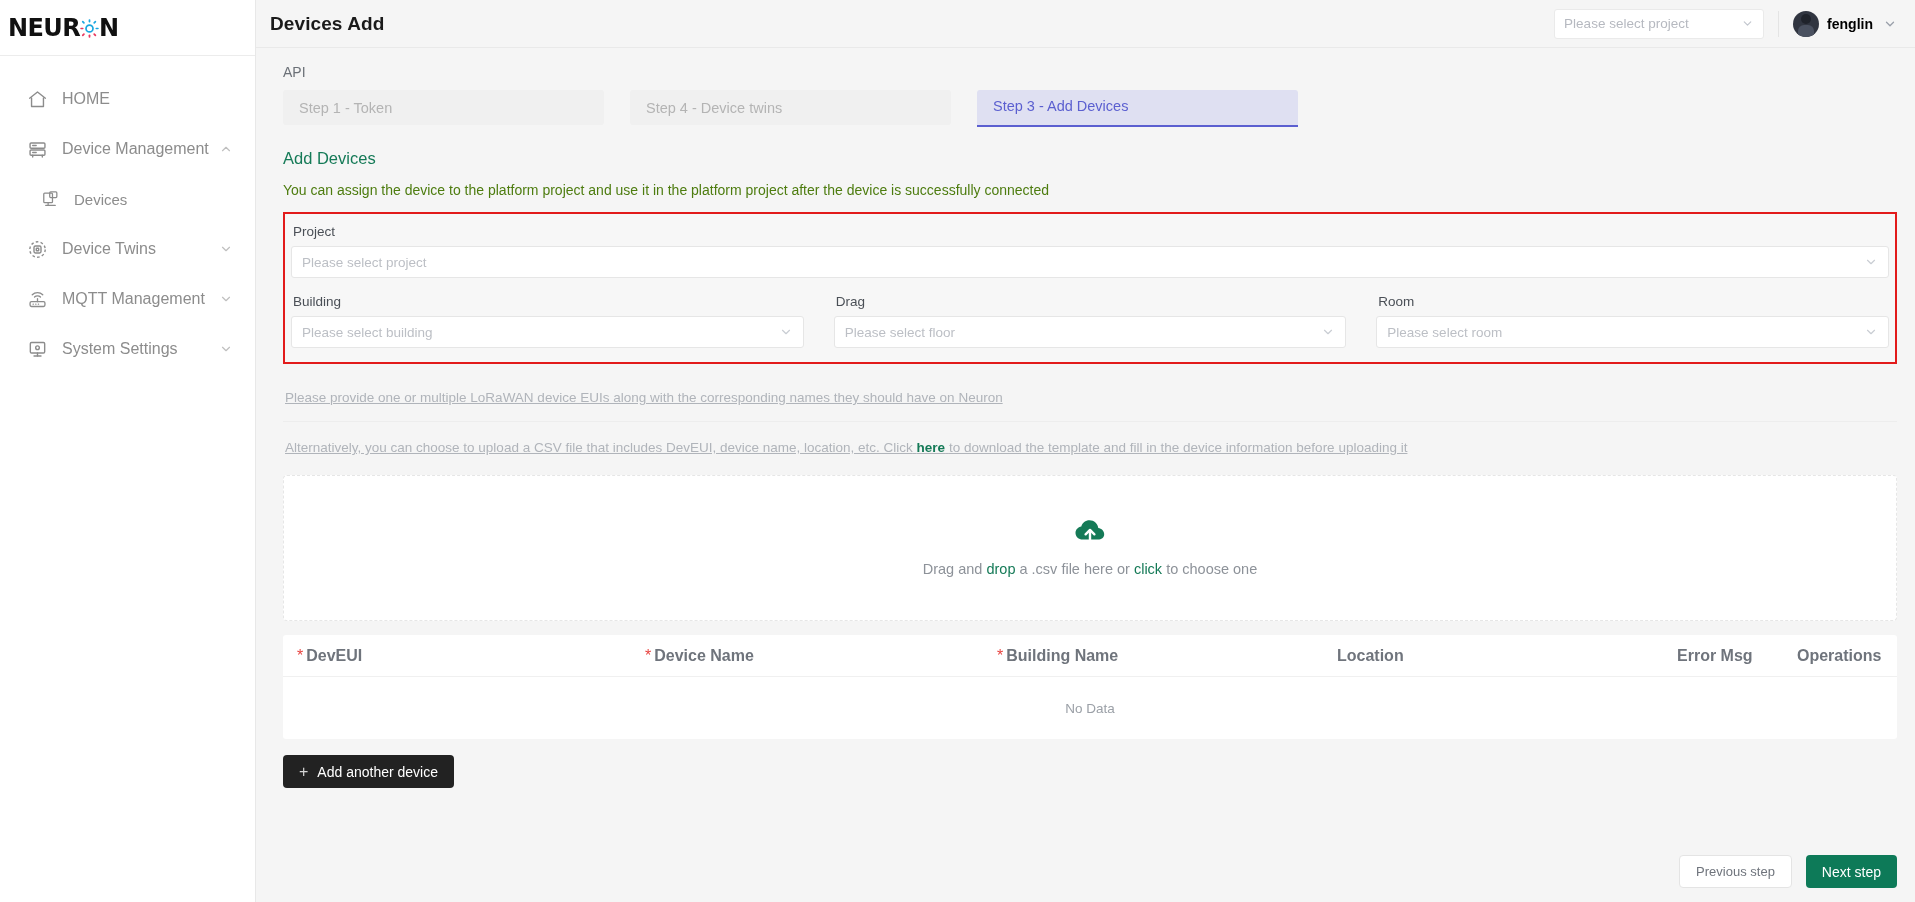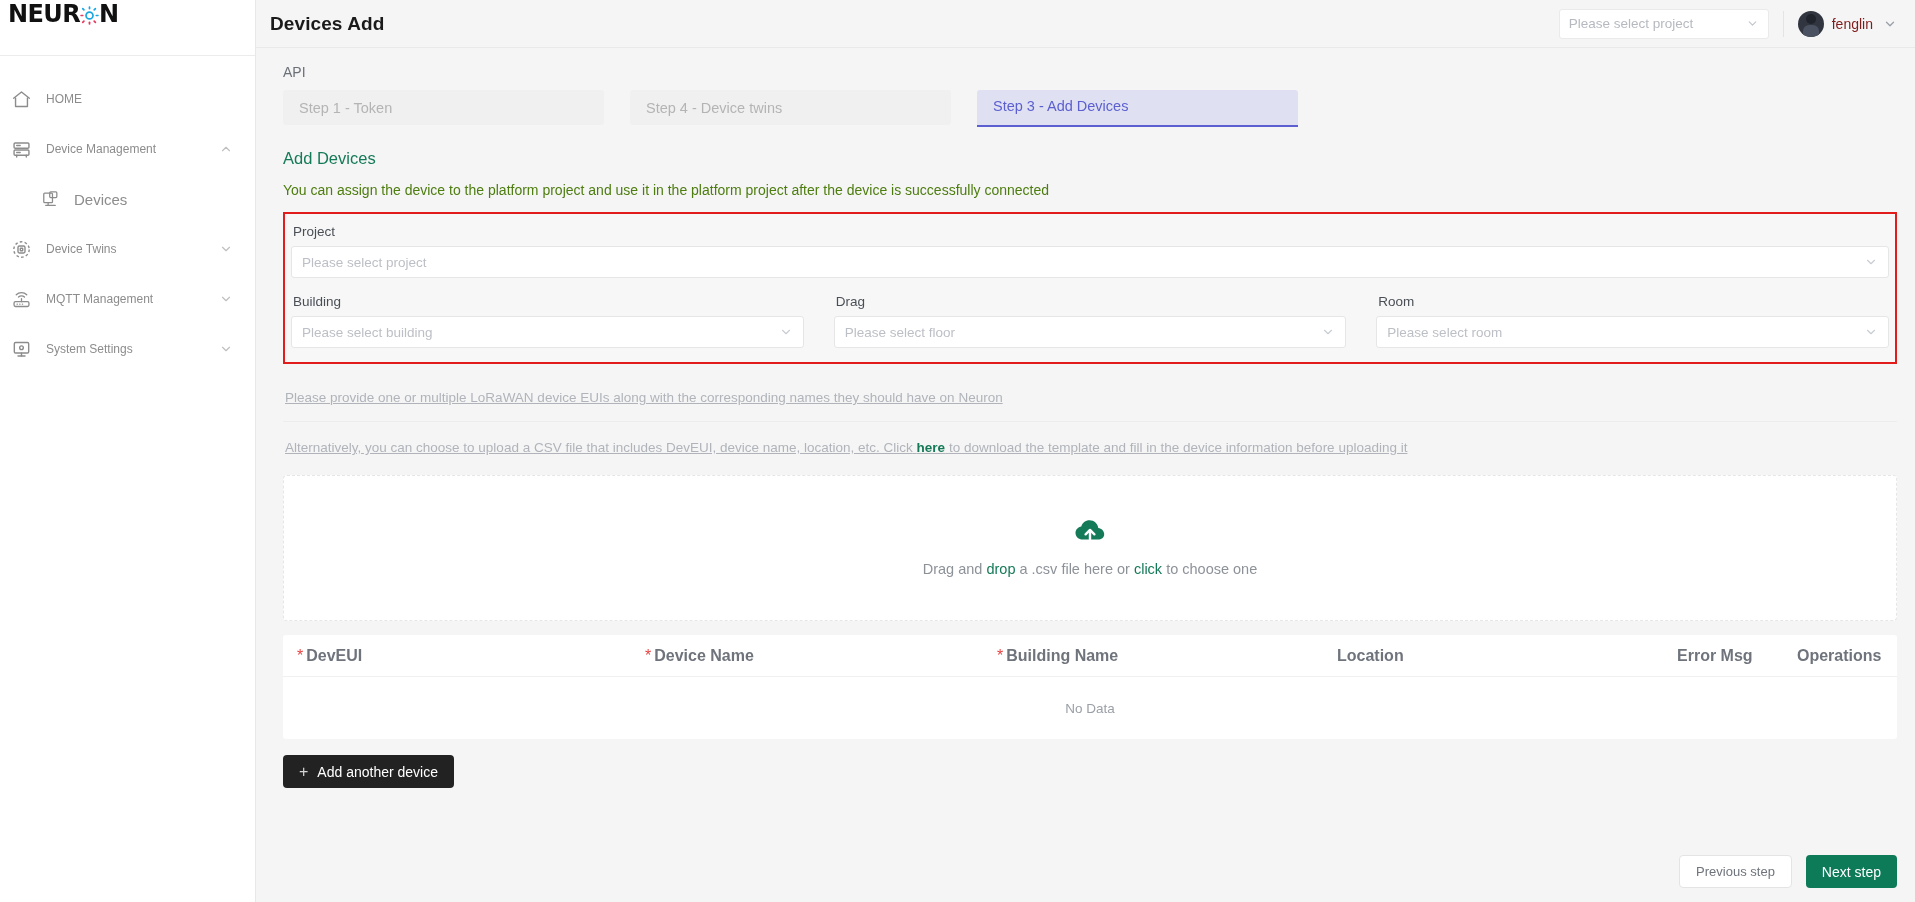--- a/index.html
+++ b/index.html
@@ -15,41 +15,41 @@
   .app { display: flex; width: 1915px; height: 902px; }
 
   
   .sidebar {
     width: 256px; min-width: 256px; height: 902px;
     background: #ffffff;
     border-right: 1px solid #e8e8e8;
     display: flex; flex-direction: column;
   }
   .logo-wrap {
-    height: 56px; display: flex; align-items: flex-start;
+    height: 56px; display: flex; align-items: center;
     padding-left: 8px;
     border-bottom: 1px solid #ececec;
   }
   .logo {
     display: flex; align-items: center;
     font-family: "DejaVu Sans", sans-serif;
     font-weight: 900; font-size: 24px; letter-spacing: -0.6px;
     color: #111;
   }
   .logo .gear {
     position: relative; width: 19px; height: 19px;
     margin: 0 0px; top: 1px;
   }
   .logo .gear svg { display:block; }
 
   .nav { padding-top: 18px; }
   .nav-item {
     display: flex; align-items: center;
-    height: 50px; padding-left: 10px; padding-right: 22px;
-    color: #8c8c8c; font-size: 12px; cursor: pointer;
+    height: 50px; padding-left: 26px; padding-right: 22px;
+    color: #8c8c8c; font-size: 16px; cursor: pointer;
     position: relative;
   }
   .nav-item .ico {
     width: 22px; height: 22px; margin-right: 14px;
     display: flex; align-items: center; justify-content: center;
     color: #8c8c8c; flex-shrink: 0;
   }
   .nav-item .lbl { flex: 1; white-space: nowrap; }
   .nav-item .chev { width: 14px; height: 14px; color: #bfbfbf; flex-shrink: 0;}
   .nav-item.sub { padding-left: 40px; font-size: 15px; }
@@ -91,21 +91,21 @@
   .avatar::after {
     content: ""; position: absolute; left: 5px; top: 14px;
     width: 16px; height: 16px; border-radius: 6px;
     background: #4a5160;
   }
   .avatar::before {
     content: ""; position: absolute; left: 8px; top: 3px;
     width: 10px; height: 10px; border-radius: 50%;
     background: #1f232b;
   }
-  .user-name { font-size: 14px; font-weight: normal; color: #7f1d1d; }
+  .user-name { font-size: 14px; font-weight: bold; color: #000000; }
   .user .chev { margin-left: 10px; color: #9aa0aa; width: 14px; height: 14px; }
 
   
   .content { flex: 1; padding: 0 18px 0 18px; overflow: hidden; }
 
   .api-label {
     font-size: 14px; color: #6b7077; padding: 16px 0 10px 9px;
   }
 
   

